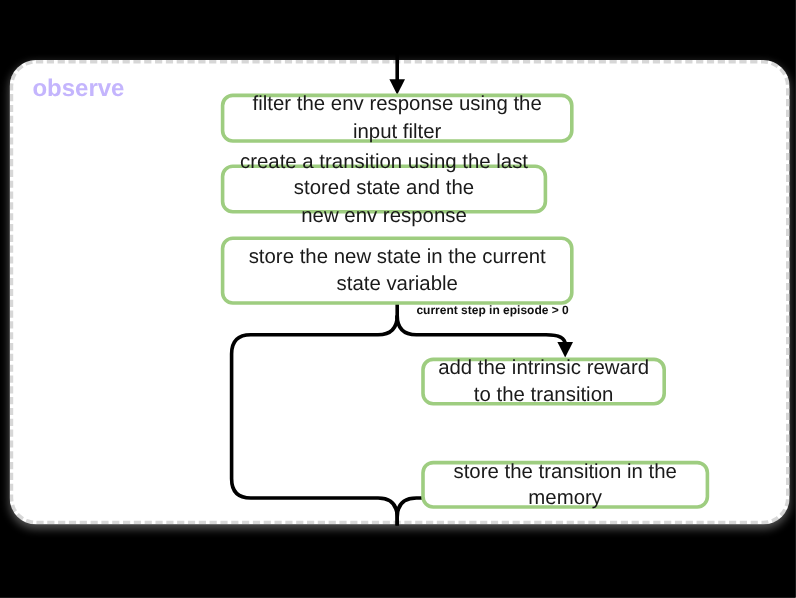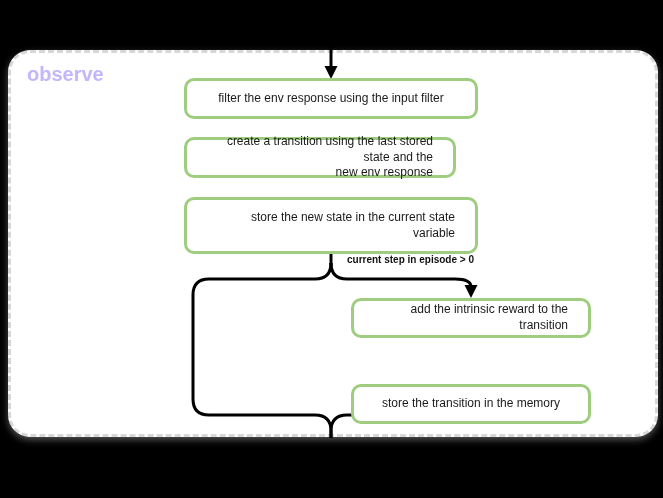--- a/index.html
+++ b/index.html
@@ -16,27 +16,27 @@
   }
   .group-title{
     position:absolute;left:27px;top:63px;
     font-size:20px;font-weight:bold;color:#c4b5fd;z-index:3;
   }
   .overlay{position:absolute;left:0;top:0;width:663px;height:498px;z-index:2;}
   .node{
     position:absolute;box-sizing:border-box;z-index:3;
     border:3px solid #9ecd80;border-radius:10px;background:#fff;
     display:flex;align-items:center;justify-content:center;
-    text-align:right;font-size:12px;line-height:1.3;color:#1a1a1a;
-    padding:2px 20px;white-space:pre-line;
+    text-align:center;font-size:17px;line-height:1.3;color:#1a1a1a;
+    padding:2px 4px;white-space:pre-line;
   }
   .n1{left:184px;top:78px;width:294px;height:41px;}
   .n2{left:184px;top:137px;width:272px;height:41px;}
   .n3{left:184px;top:197px;width:294px;height:57px;}
-  .n4{left:351px;top:298px;width:240px;height:40px;}
+  .n4{left:351px;top:298px;width:204px;height:40px;}
   .n5{left:351px;top:358px;width:240px;height:40px;margin-top:26px;}
   .cond-label{
     position:absolute;left:347px;top:254px;z-index:3;
     font-size:10px;font-weight:bold;color:#111;
   }
 </style>
 </head>
 <body>
 
 <div class="stage">

